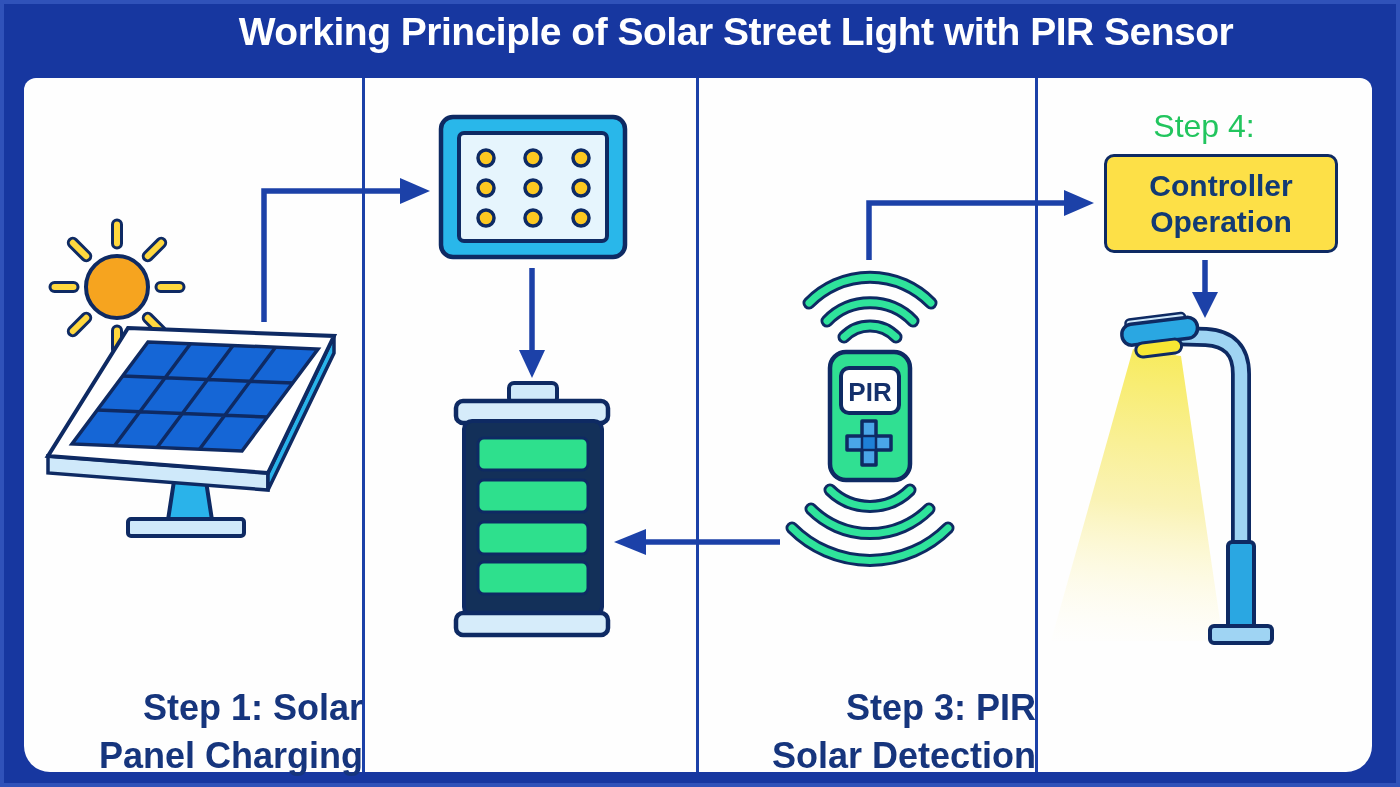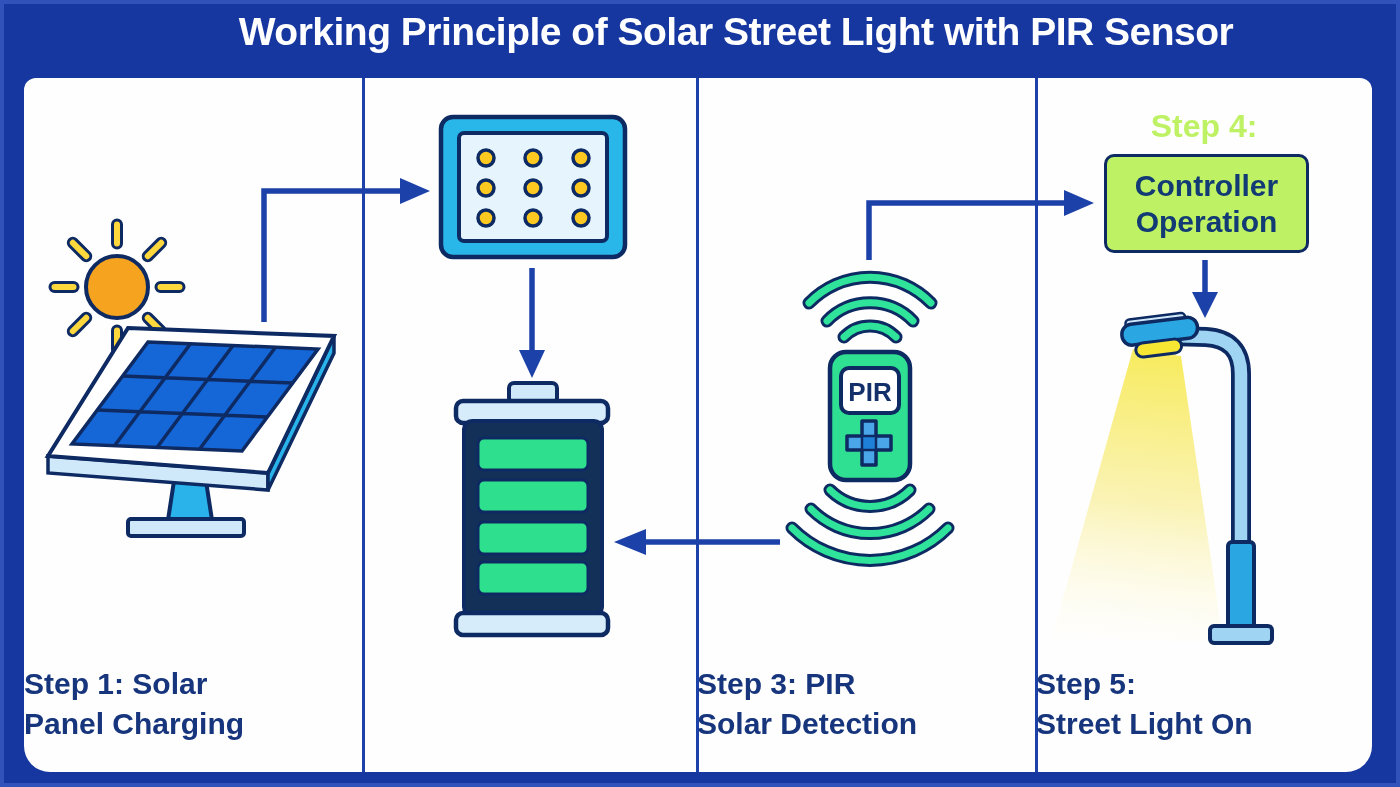--- a/index.html
+++ b/index.html
@@ -15,32 +15,32 @@
     letter-spacing:-0.5px;
     padding-left:36px;
   }
   .board{
     position:absolute;left:24px;top:78px;width:1348px;height:694px;
     background:#fefefe;border-radius:12px 12px 26px 26px;
   }
   .divider{position:absolute;top:78px;height:694px;width:3px;background:#1c41a8;}
   .d1{left:362px;} .d2{left:696px;} .d3{left:1035px;}
   .caption{
-    position:absolute;top:664px;text-align:left;white-space:pre-line;
-    color:#16357d;font-size:30px;font-weight:bold;line-height:1.32;
+    position:absolute;top:684px;text-align:right;white-space:pre-line;
+    color:#16357d;font-size:36px;font-weight:bold;line-height:1.32;
   }
   .c1{left:24px;width:339px;} .c2{left:363px;width:334px;}
   .c3{left:697px;width:339px;} .c4{left:1036px;width:336px;}
   .step4-heading{
     position:absolute;left:1036px;top:108px;width:336px;text-align:center;
-    color:#bef264;font-size:32px;font-weight:bold;
+    color:#22c55e;font-size:32px;font-weight:normal;
   }
   .controller-box{
-    position:absolute;left:1104px;top:154px;width:205px;height:99px;
-    background:#bef264;border:3.5px solid #0e2a63;border-radius:10px;
+    position:absolute;left:1104px;top:154px;width:234px;height:99px;
+    background:#fde047;border:3.5px solid #0e2a63;border-radius:10px;
     box-sizing:border-box;display:flex;align-items:center;justify-content:center;
   }
   .controller-box span{
     white-space:pre-line;text-align:center;color:#123a75;
     font-size:30px;font-weight:bold;line-height:1.18;
   }
   .overlay{position:absolute;left:0;top:0;width:1400px;height:787px;pointer-events:none;}
   svg text{font-family:"Liberation Sans", sans-serif;}
 </style>
 </head>
@@ -201,16 +201,14 @@
   <div class="step4-heading">Step 4:</div>
   <div class="controller-box">
     <span>Controller
 Operation</span>
   </div>
 
   <div class="caption c1">Step 1: Solar
 Panel Charging</div>
   <div class="caption c3">Step 3: PIR
 Solar Detection</div>
-  <div class="caption c4">Step 5:
-Street Light On</div>
 
 </div>
 
 </body></html>

